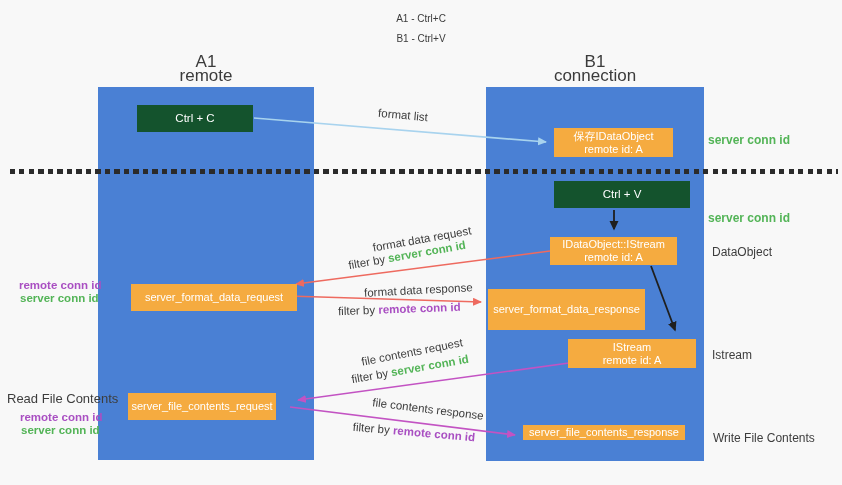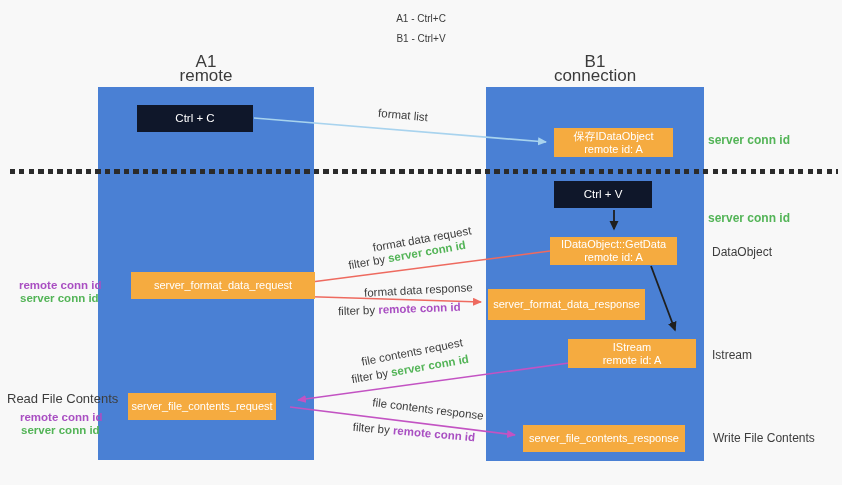--- a/index.html
+++ b/index.html
@@ -23,21 +23,21 @@
   .colhead-right{left:486px;top:55px;width:218px;}
   .dotline{
     position:absolute;left:10px;right:4px;top:169px;height:5px;
     background:repeating-linear-gradient(to right,#2b2b2b 0,#2b2b2b 5px,transparent 5px,transparent 9.5px);
   }
   .box{
     position:absolute;display:flex;flex-direction:column;
     align-items:center;justify-content:center;
     color:#fff;text-align:center;font-size:11px;line-height:13px;
   }
-  .green-box{background:#0f172a;font-size:11.5px;}
+  .green-box{background:#14532d;font-size:11.5px;}
   .orange-box{background:#f5ab40;}
   .sidelabel{position:absolute;font-size:12px;white-space:nowrap;color:#3d3d3d;}
   .g{color:#53b457;font-weight:bold;}
   .p{color:#a94fc2;font-weight:bold;}
   .small{font-size:11.5px;line-height:13px;}
   .alabel{position:absolute;font-size:11.5px;color:#3d3d3d;white-space:nowrap;text-align:center;}
   svg.overlay{position:absolute;left:0;top:0;pointer-events:none;}
 </style>
 </head>
 <body>
@@ -87,47 +87,47 @@
 
 <div class="box green-box" style="left:137px;top:105px;width:116px;height:27px;">
   <div>Ctrl + C</div>
 </div>
 
 <div class="box orange-box" style="left:554px;top:128px;width:119px;height:29px;">
   <div>保存IDataObject</div>
   <div>remote id: A</div>
 </div>
 
-<div class="box green-box" style="left:554px;top:181px;width:98px;height:27px;">
+<div class="box green-box" style="left:554px;top:181px;width:136px;height:27px;">
   <div>Ctrl + V</div>
 </div>
 
 <div class="box orange-box" style="left:550px;top:237px;width:127px;height:28px;">
-  <div>IDataObject::GetData</div>
+  <div>IDataObject::IStream</div>
   <div>remote id: A</div>
 </div>
 
-<div class="box orange-box" style="left:131px;top:272px;width:184px;height:27px;text-align:center;">
+<div class="box orange-box" style="left:131px;top:284px;width:166px;height:27px;text-align:center;">
   <div>server_format_data_request</div>
 </div>
 
-<div class="box orange-box" style="left:488px;top:289px;width:157px;height:31px;">
+<div class="box orange-box" style="left:488px;top:289px;width:157px;height:41px;">
   <div>server_format_data_response</div>
 </div>
 
 <div class="box orange-box" style="left:568px;top:339px;width:128px;height:29px;">
   <div>IStream</div>
   <div>remote id: A</div>
 </div>
 
 <div class="box orange-box" style="left:128px;top:393px;width:148px;height:27px;">
   <div>server_file_contents_request</div>
 </div>
 
-<div class="box orange-box" style="left:523px;top:425px;width:162px;height:27px;">
+<div class="box orange-box" style="left:523px;top:425px;width:162px;height:15px;">
   <div>server_file_contents_response</div>
 </div>
 
 <div class="sidelabel g" style="left:708px;top:133px;">server conn id</div>
 <div class="sidelabel g" style="left:708px;top:211px;">server conn id</div>
 <div class="sidelabel" style="left:712px;top:245px;">DataObject</div>
 <div class="sidelabel" style="left:712px;top:348px;">Istream</div>
 <div class="sidelabel" style="left:713px;top:431px;">Write File Contents</div>
 
 <div class="sidelabel p small" style="left:19px;top:279px;">remote conn id</div>

